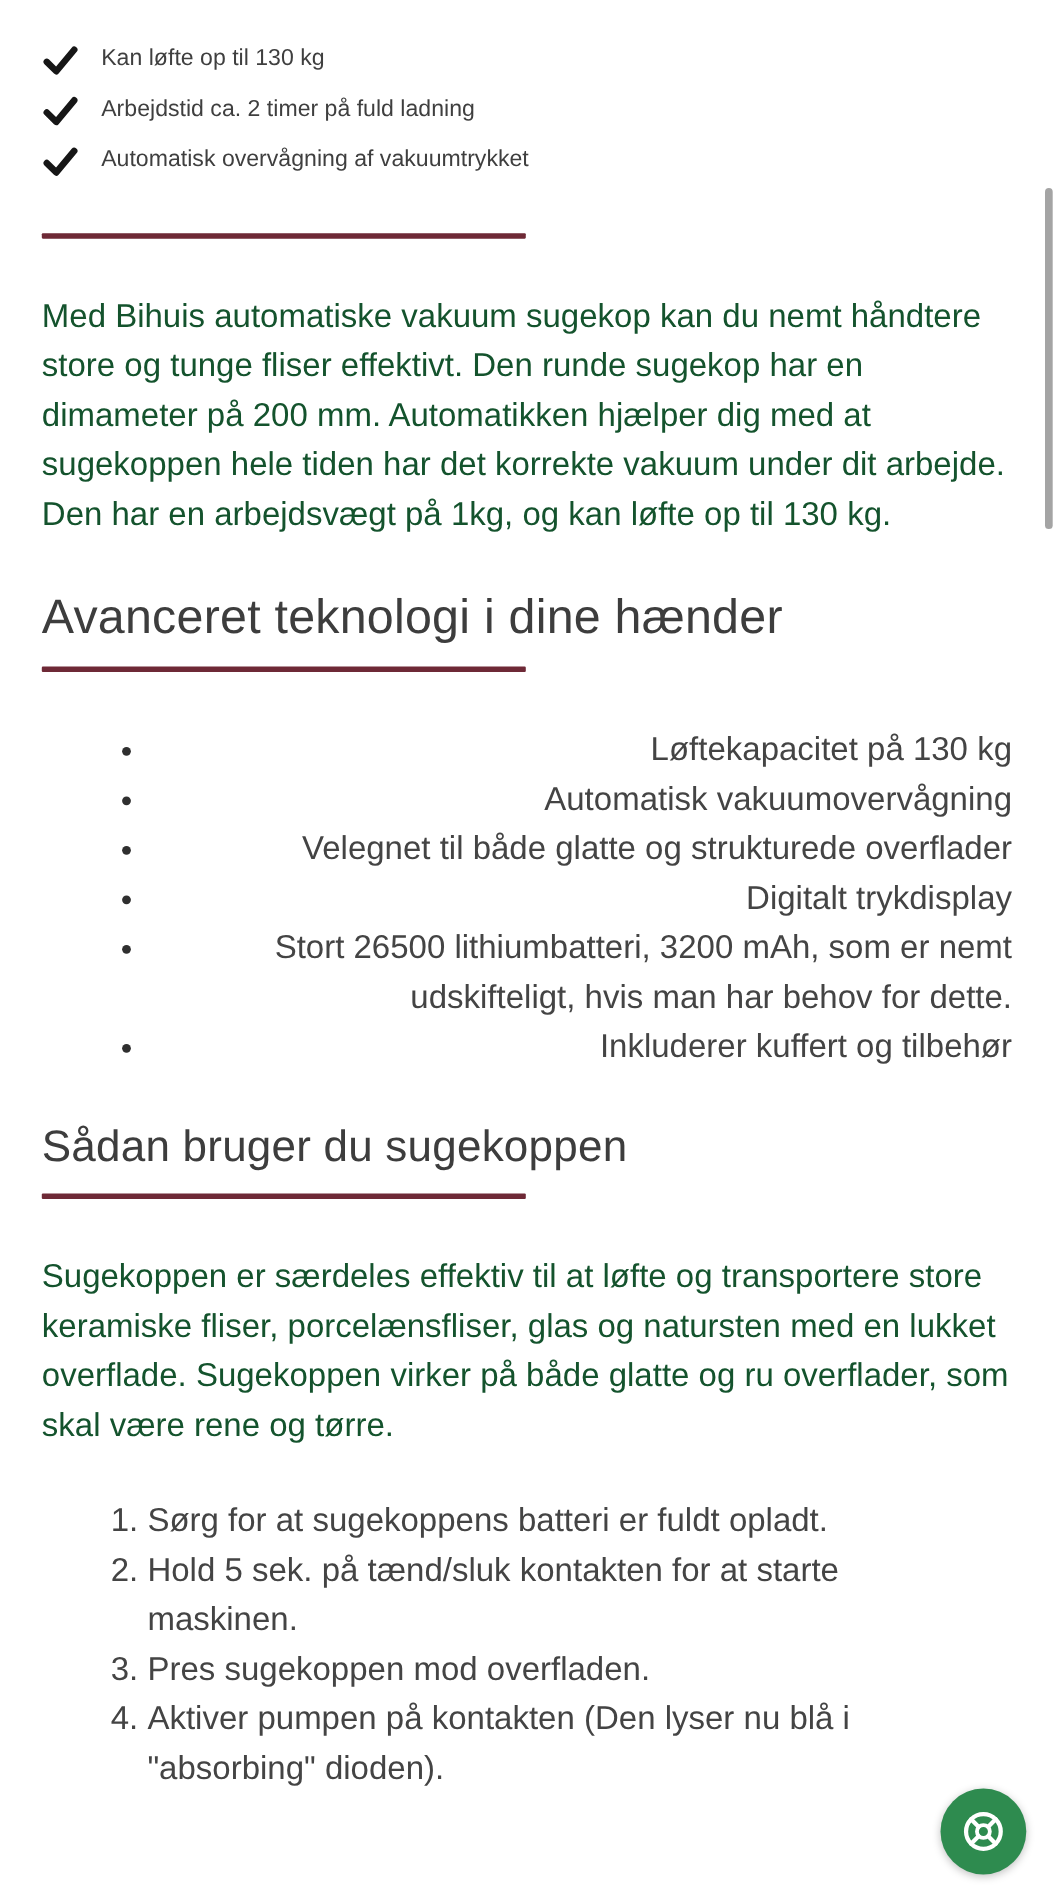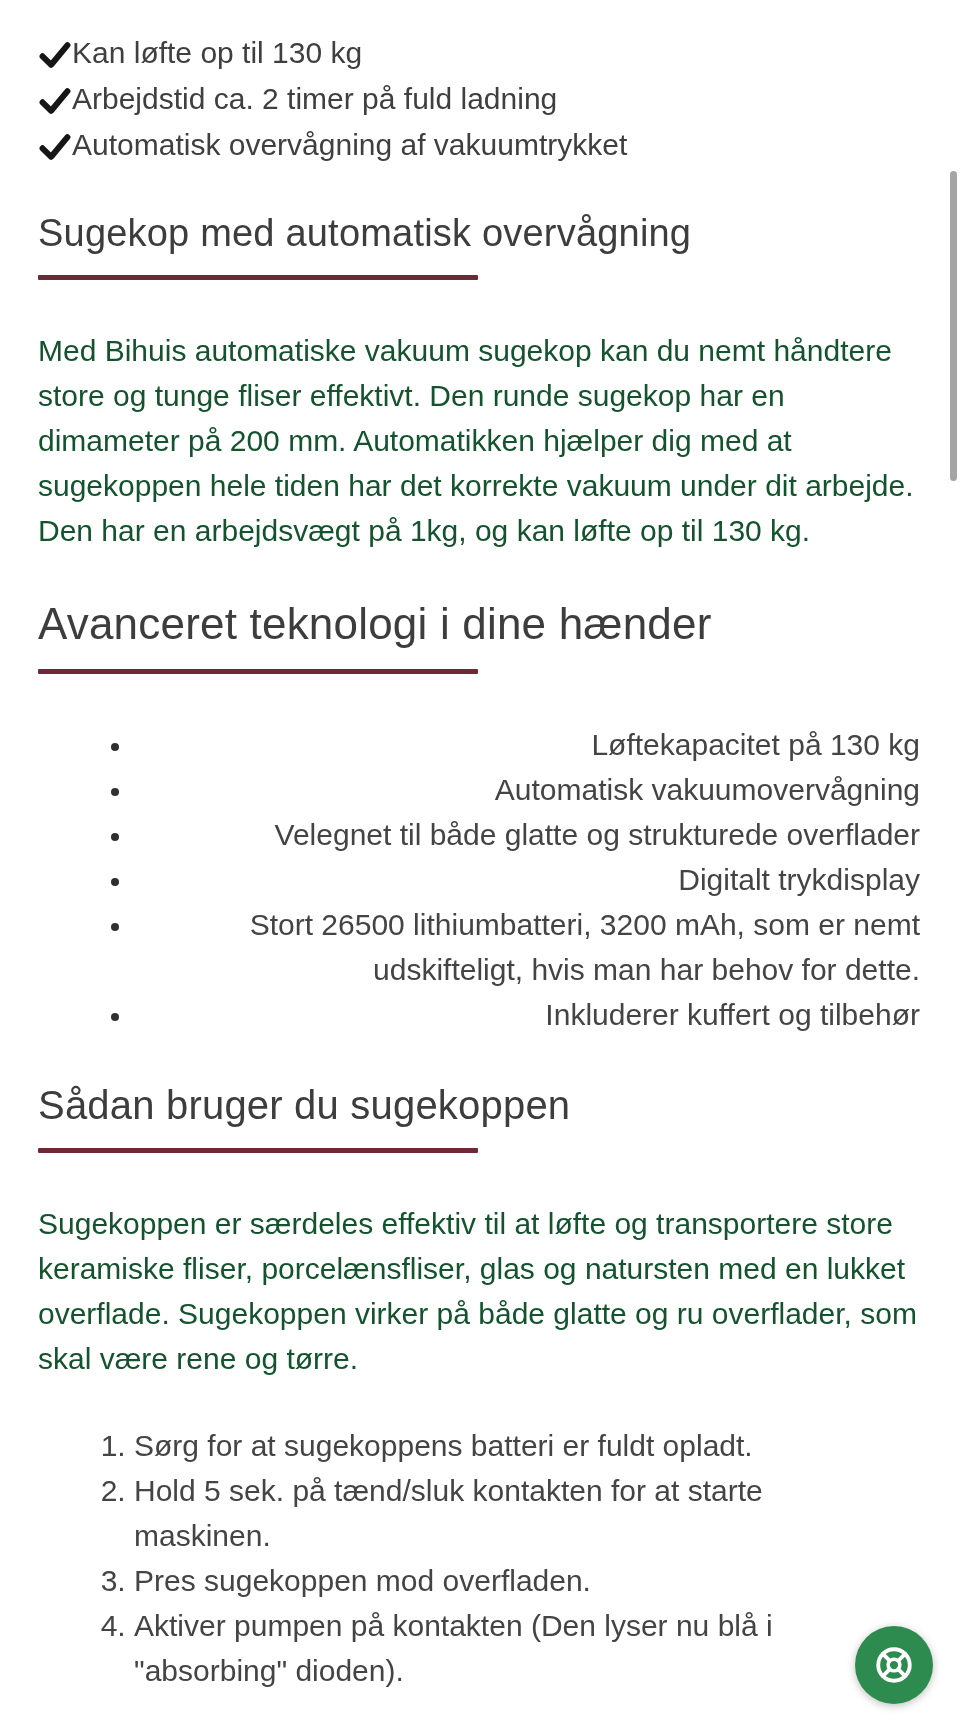--- a/index.html
+++ b/index.html
@@ -16,22 +16,22 @@
     background: #ffffff;
     padding: 30px 40px 40px 38px;
     overflow: hidden;
   }
 
   
   .checklist { list-style: none; margin: 0 0 44px 0; }
   .check-item {
     display: flex;
     align-items: flex-start;
-    gap: 0;
-    font-size: 30px;
+    gap: 20px;
+    font-size: 21px;
     line-height: 46px;
     color: #3f3f3f;
   }
   .check-icon { flex: 0 0 auto; width: 34px; height: 34px; margin-top: 7px; }
   .check-icon svg { display: block; width: 34px; height: 34px; }
 
   
   .heading {
     color: #3d3d3d;
     font-weight: 500;
@@ -135,21 +135,20 @@
     <li class="check-item">
       <span class="check-icon">
         <svg viewBox="0 0 24 24" fill="none">
             <path d="M3.2 13.6 L9.3 19.6 L20.8 5.8" stroke="#161616" stroke-width="4.2" stroke-linecap="round" stroke-linejoin="round"></path>
           </svg>
       </span>
       <span>Automatisk overvågning af vakuumtrykket</span>
     </li>
   </ul>
 
-  <h2 class="heading h-md" style="margin-top:0;">Sugekop med automatisk overvågning</h2>
   <div class="divider" style="background:#6e2936;"></div>
   <p class="body-text">Med Bihuis automatiske vakuum sugekop kan du nemt håndtere store og tunge fliser effektivt. Den runde sugekop har en dimameter på 200 mm. Automatikken hjælper dig med at sugekoppen hele tiden har det korrekte vakuum under dit arbejde. Den har en arbejdsvægt på 1kg, og kan løfte op til 130 kg.</p>
 
   <h2 class="heading h-lg">Avanceret teknologi i dine hænder</h2>
   <div class="divider" style="background:#6e2936;"></div>
   <ul class="bullet-list">
     <li>Løftekapacitet på 130 kg</li>
     <li>Automatisk vakuumovervågning</li>
     <li>Velegnet til både glatte og strukturede overflader</li>
     <li>Digitalt trykdisplay</li>

